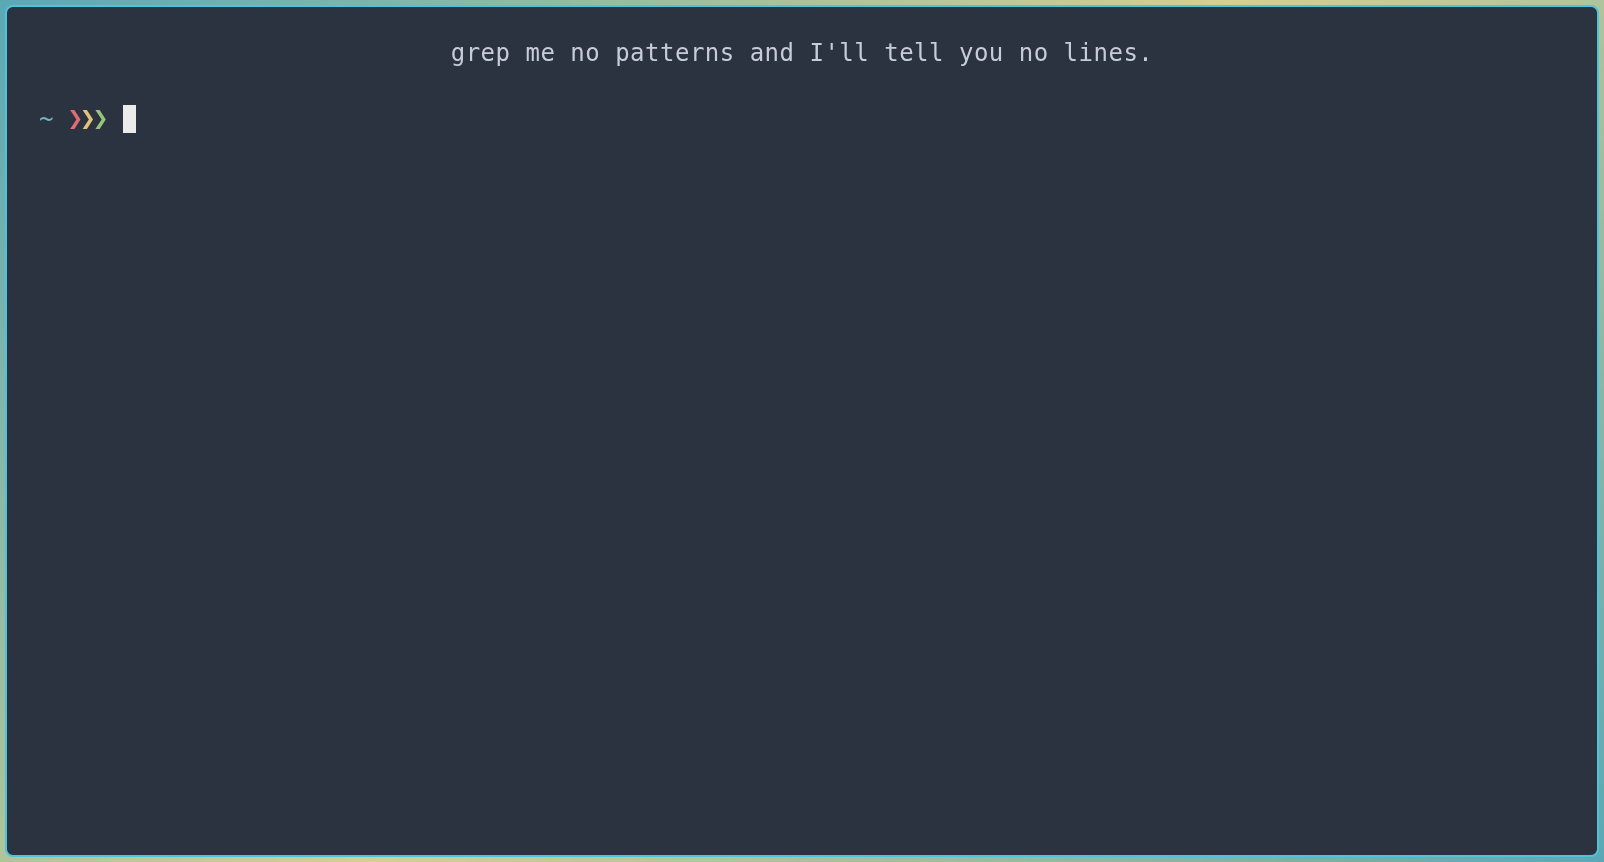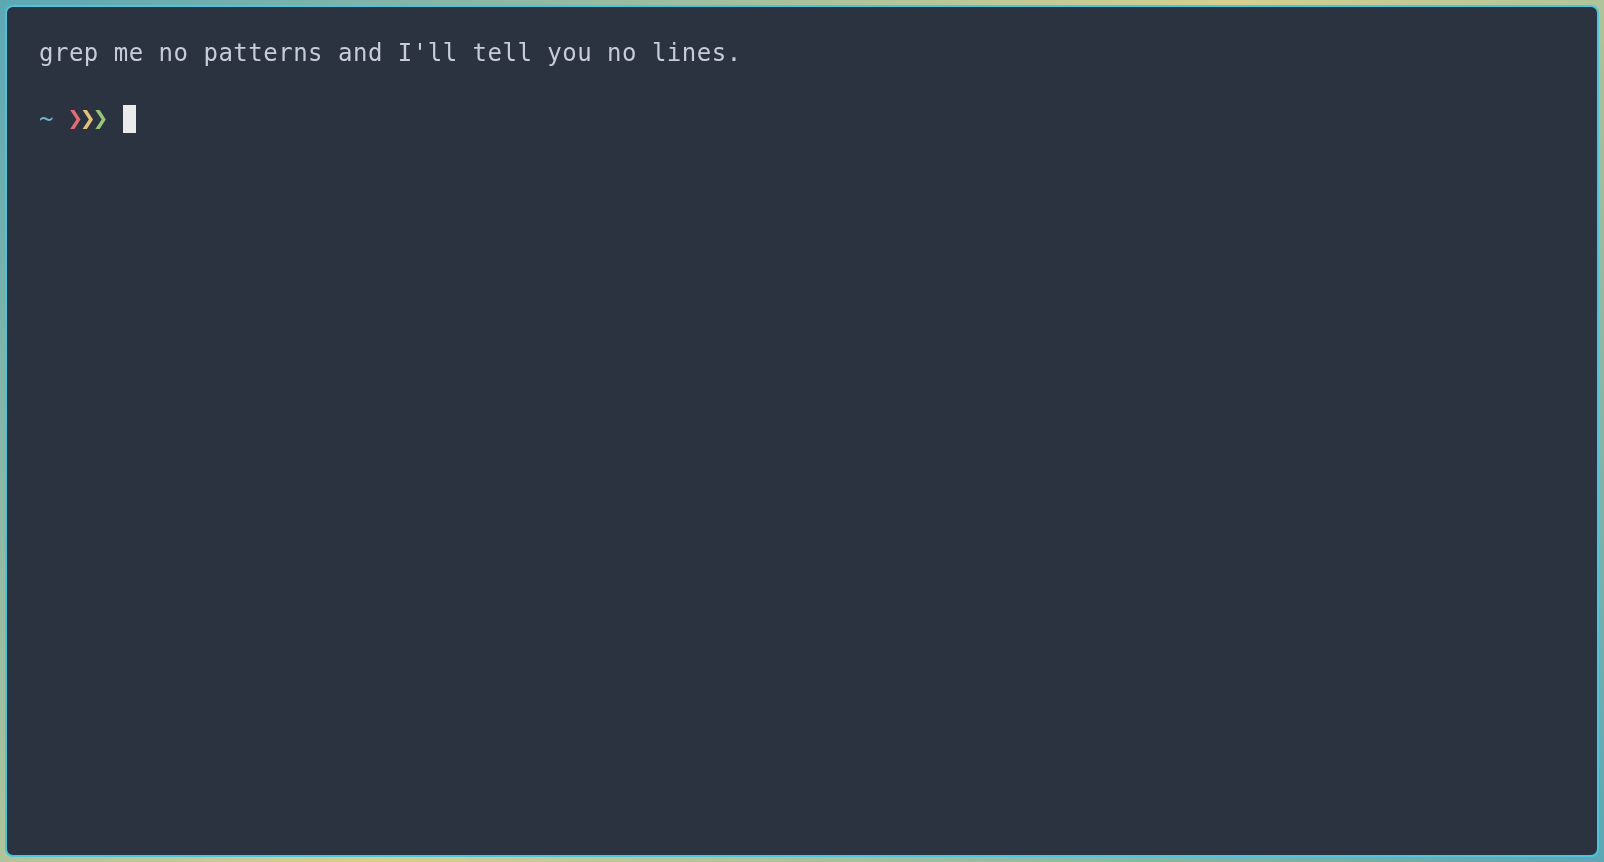--- a/index.html
+++ b/index.html
@@ -29,20 +29,21 @@
       font-size: 24px;
       line-height: 1.5;
       position: relative;
     }
     
     .motd-line {
       color: #c7cdd8;
       white-space: pre;
       letter-spacing: 0.5px;
       margin-bottom: 28px;
+      text-align: center;
     }
     
     .prompt-line {
       display: flex;
       align-items: center;
       gap: 0;
       white-space: pre;
     }
     
     .prompt-cwd {

